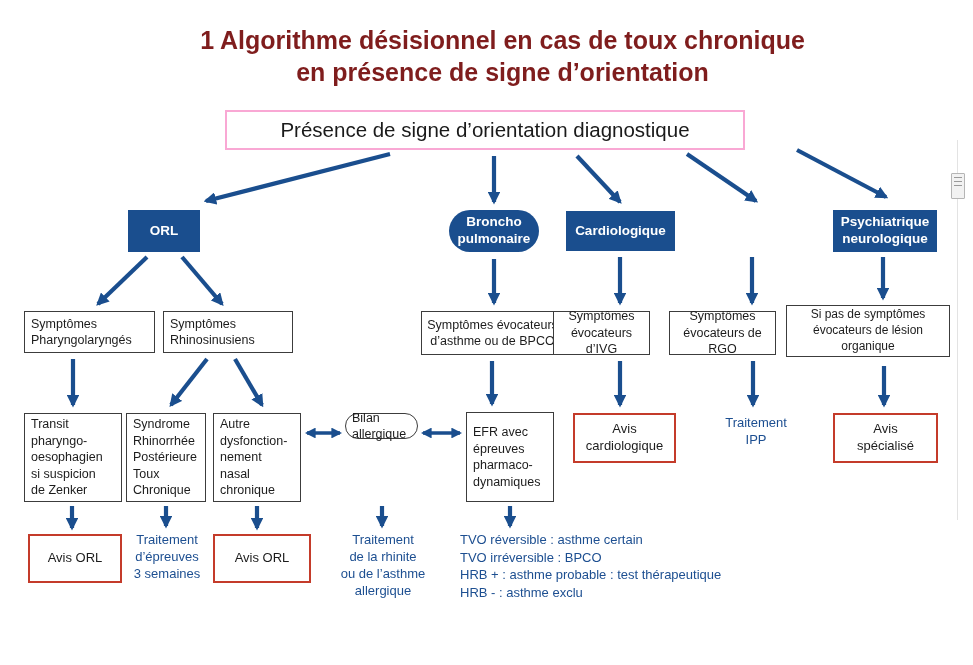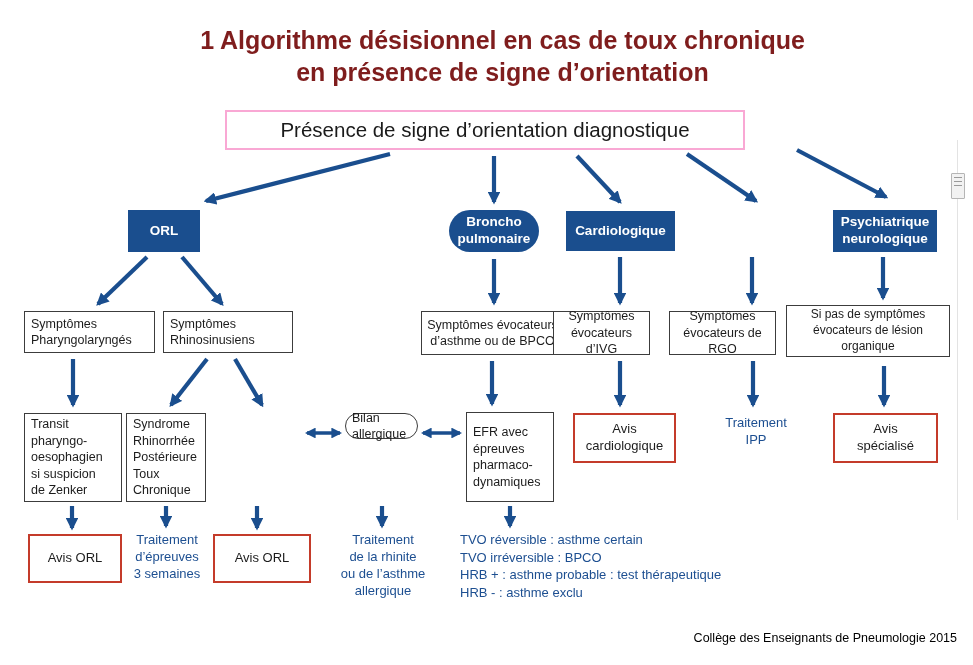--- a/index.html
+++ b/index.html
@@ -122,20 +122,25 @@
   <div class="wbox left" style="left:24px;top:413px;width:98px;height:89px;">Transit
 pharyngo-
 oesophagien
 si suspicion
 de Zenker</div>
   <div class="wbox left" style="left:126px;top:413px;width:80px;height:89px;">Syndrome
 Rhinorrhée
 Postérieure
 Toux
 Chronique</div>
+  <div class="wbox left" style="left:213px;top:413px;width:88px;height:89px;">Autre
+dysfonction-
+nement
+nasal
+chronique</div>
   <div class="wbox left" style="left:345px;top:413px;width:73px;height:26px;border-radius:18px;">Bilan
 allergique</div>
   <div class="wbox left" style="left:466px;top:412px;width:88px;height:90px;">EFR avec
 épreuves
 pharmaco-
 dynamiques</div>
 
   <div class="rbox" style="left:573px;top:413px;width:103px;height:50px;">Avis
 cardiologique</div>
   <div class="btext center" style="left:706px;top:414px;width:100px;font-size:13px;">Traitement
@@ -150,21 +155,20 @@
   <div class="rbox" style="left:213px;top:534px;width:98px;height:49px;">Avis ORL</div>
   <div class="btext center" style="left:328px;top:531px;width:110px;font-size:13px;">Traitement
 de la rhinite
 ou de l’asthme
 allergique</div>
   <div class="btext" style="left:460px;top:531px;width:320px;font-size:13px;line-height:1.35;">TVO réversible : asthme certain
 TVO irréversible : BPCO
 HRB + : asthme probable : test thérapeutique
 HRB - : asthme exclu</div>
 
-  <div class="footer">Collège des Enseignants de Pneumologie 2015</div>
 
   <div class="window-edge"></div>
   <div class="scroll-handle">
       <i></i>
       <i></i>
       <i></i>
     </div>
 
 </div>
 

